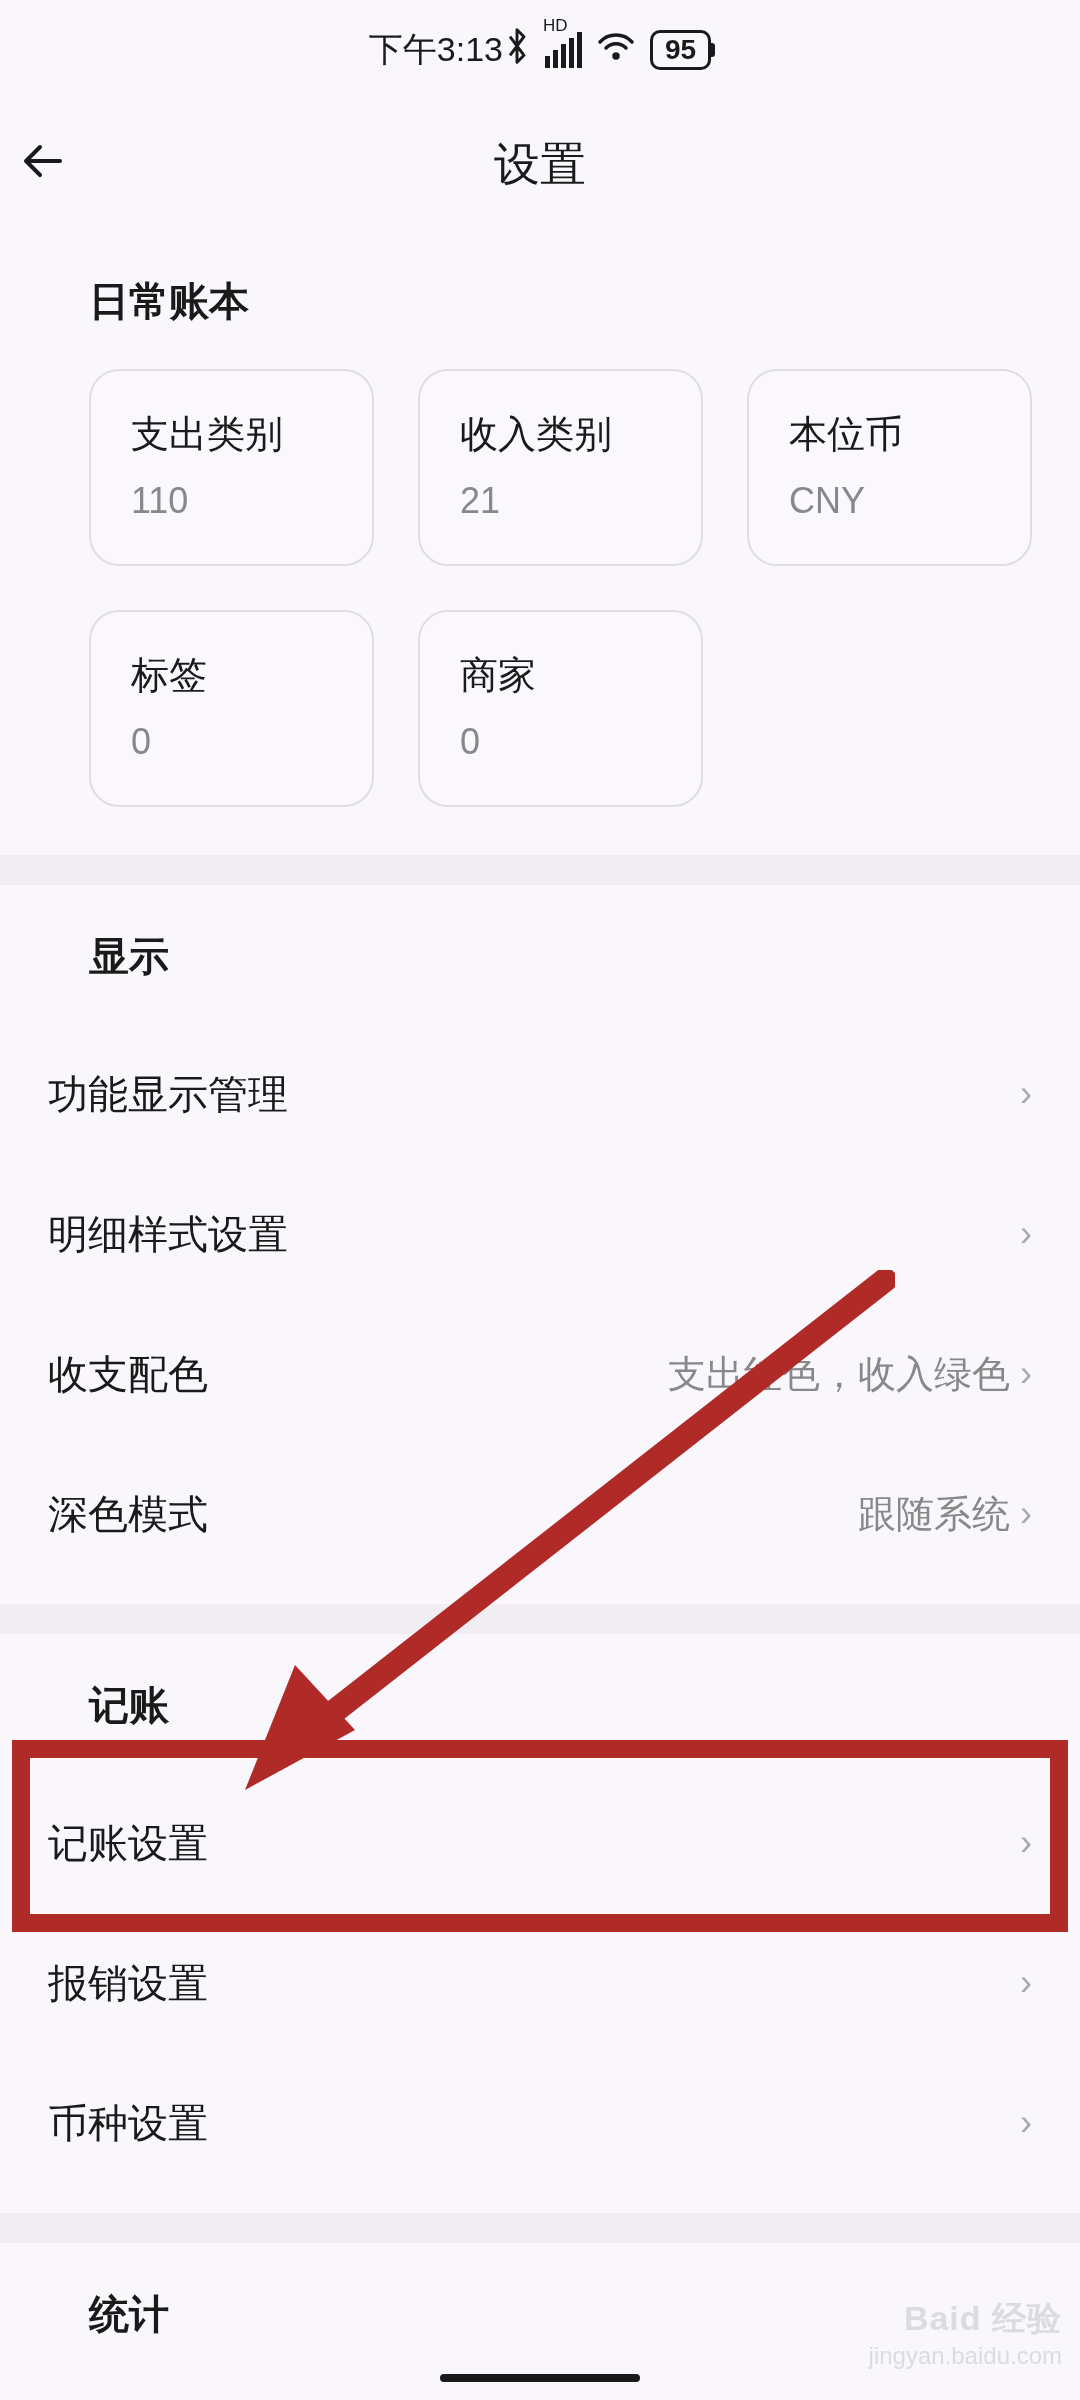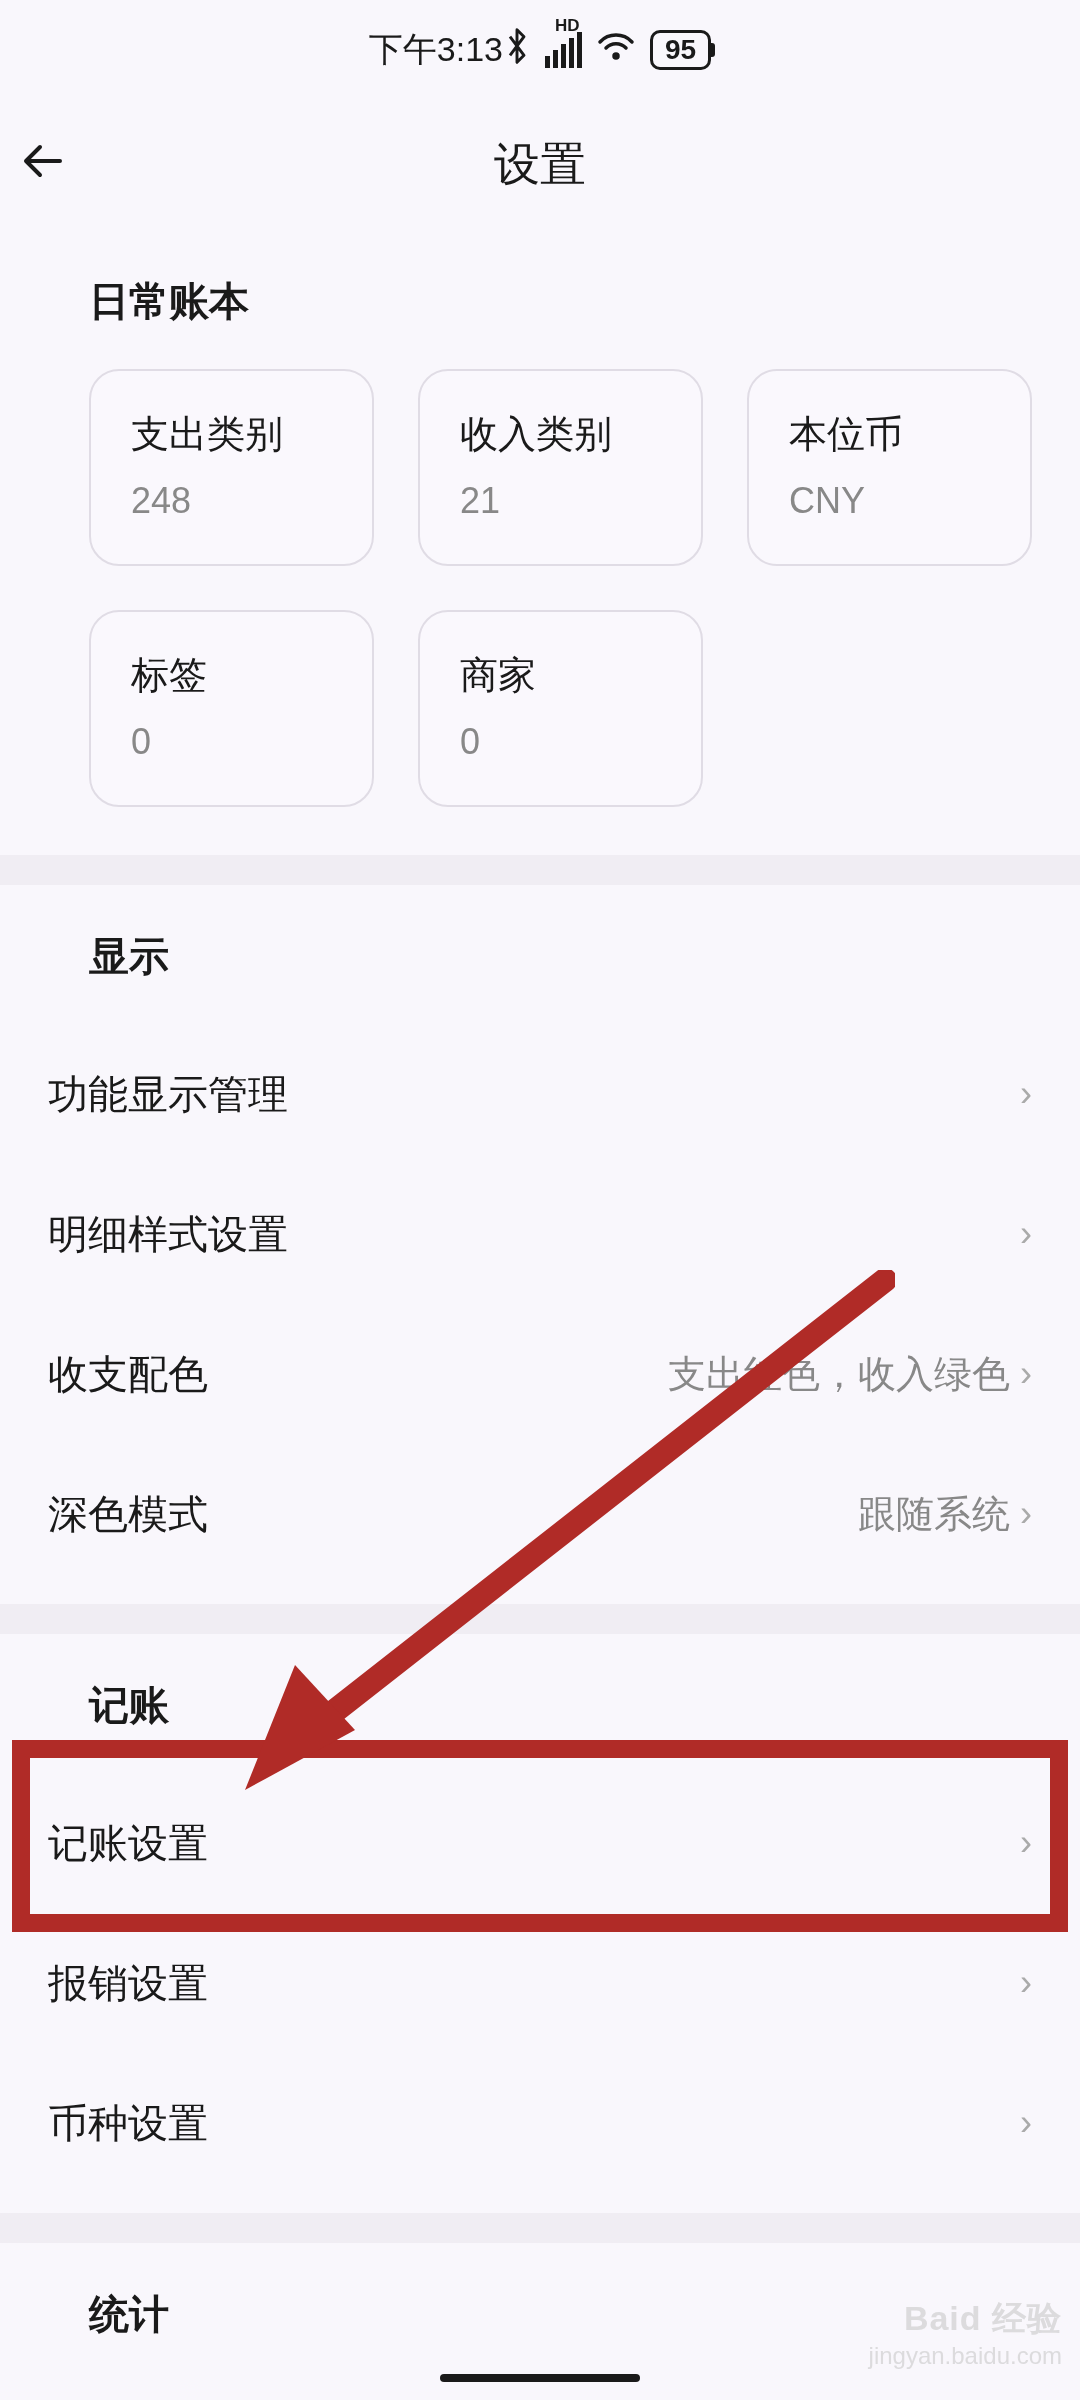--- a/index.html
+++ b/index.html
@@ -171,21 +171,21 @@
 
 <div class="status-bar">
   <span>下午3:13</span>
   <div class="status-right">
     <span>
       <svg width="28" height="38" viewBox="0 0 24 32">
           <path d="M6 8 L18 24 L12 30 L12 2 L18 8 L6 24" stroke="#1a1a1a" stroke-width="2.5" fill="none" stroke-linejoin="round"></path>
         </svg>
     </span>
     <span style="display:flex;align-items:flex-end;gap:3px;position:relative;">
-      <span style="position:absolute;top:-16px;left:-2px;font-size:17px;font-weight:700;margin-left:12px;">HD</span>
+      <span style="position:absolute;top:-16px;left:-2px;font-size:17px;font-weight:400;">HD</span>
       <span style="width:5px;height:12px;background:#1a1a1a;"></span>
       <span style="width:5px;height:18px;background:#1a1a1a;"></span>
       <span style="width:5px;height:24px;background:#1a1a1a;"></span>
       <span style="width:5px;height:30px;background:#1a1a1a;"></span>
       <span style="width:5px;height:36px;background:#1a1a1a;"></span>
     </span>
     <span>
       <svg width="40" height="32" viewBox="0 0 40 32">
           <path d="M20 28 A2 2 0 1 0 20 24 A2 2 0 1 0 20 28 M10 18 A14 14 0 0 1 30 18 M4 12 A22 22 0 0 1 36 12" stroke="#1a1a1a" stroke-width="3.5" fill="none" stroke-linecap="round"></path>
           <circle cx="20" cy="26" r="3" fill="#1a1a1a"></circle>
@@ -204,21 +204,21 @@
       </svg>
   </span>
   <span class="header-title">设置</span>
 </div>
 
 <div class="section">
   <div class="section-title">日常账本</div>
   <div class="card-grid">
     <div class="card">
       <div class="card-label">支出类别</div>
-      <div class="card-value">248</div>
+      <div class="card-value">110</div>
     </div>
     <div class="card">
       <div class="card-label">收入类别</div>
       <div class="card-value">21</div>
     </div>
     <div class="card">
       <div class="card-label">本位币</div>
       <div class="card-value">CNY</div>
     </div>
     <div class="card">

